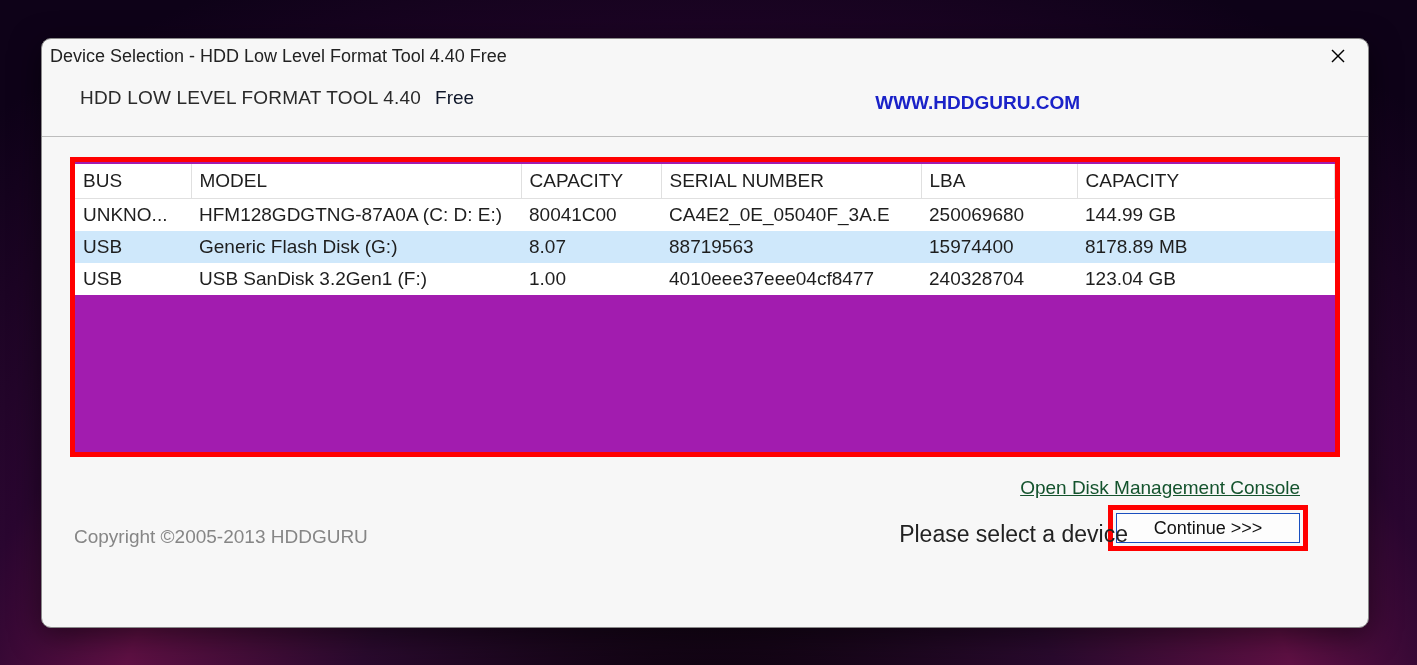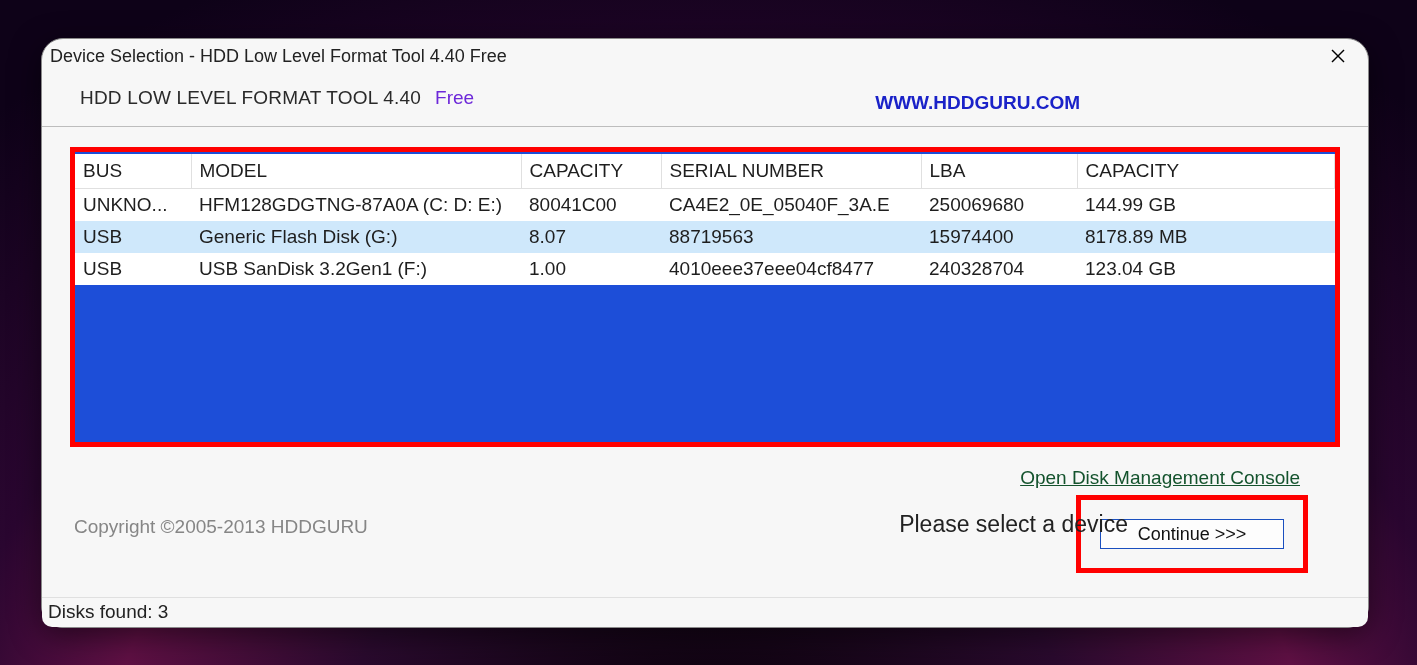--- a/index.html
+++ b/index.html
@@ -10,21 +10,21 @@
     position: relative;
   }
   .window {
     position: absolute;
     left: 41px;
     top: 38px;
     width: 1328px;
     height: 590px;
     background: #f7f7f7;
     border: 1px solid #8a8a8a;
-    border-radius: 22px;
+    border-radius: 10px;
     box-shadow: 0 8px 30px rgba(0,0,0,0.5);
     display: flex;
     flex-direction: column;
   }
   .titlebar {
     height: 34px;
     display: flex;
     align-items: center;
     padding: 0 10px 0 8px;
     font-size: 18px;
@@ -32,54 +32,54 @@
   }
   .titlebar .title { flex: 0 0 auto; }
   .titlebar .spacer { flex: 1; }
   .close-btn {
     width: 40px; height: 28px;
     display: flex; align-items: center; justify-content: center;
     font-size: 18px; color: #000;
     cursor: default;
   }
   .header-area {
-    padding: 8px 38px 12px 38px;
+    padding: 8px 38px 22px 38px;
     display: flex;
     align-items: center;
     border-bottom: 1px solid #bdbdbd;
   }
   .header-area .app-name {
     font-size: 19px;
     font-weight: 400;
     color: #2a2a2a;
     letter-spacing: 0.2px;
   }
   .header-area .free-tag {
     font-size: 19px;
-    color: #6d28d9;
+    color: #0f172a;
     margin-left: 14px;
   }
   .header-area .spacer { flex: 1; }
   .header-area .url {
     font-size: 19px;
     font-weight: 600;
     color: #1a22c8;
     margin-right: 250px;
     margin-top: 11px;
   }
   .content {
     flex: 1;
     position: relative;
     padding: 20px 28px 0 28px;
   }
   .table-highlight-wrap {
     border: 5px solid #ff0000;
     padding: 2px 0 2px 0;
     height: 300px;
-    background: #1d4ed8;
+    background: #a21caf;
   }
   .dev-table {
     width: 100%;
     border-collapse: collapse;
     table-layout: fixed;
     background: #fff;
     font-size: 19px;
     color: #1e1e1e;
   }
   .dev-table th {
@@ -121,21 +121,21 @@
     align-items: flex-end;
   }
   .copyright { font-size: 19px; color: #868686; }
   .footer-row .spacer { flex: 1; }
   .select-msg { font-size: 23px; color: #222; margin-right: 180px; }
   .continue-wrap {
     position: absolute;
     right: 60px;
     top: 368px;
     border: 5px solid #ff0000;
-    padding: 19px;
+    padding: 3px;
   }
   .continue-btn {
     width: 184px; height: 30px;
     background: #fdfdfd;
     border: 1px solid #1a4fbf;
     font-size: 18px;
     color: #111;
     display: flex; align-items: center; justify-content: center;
     cursor: default;
   }
@@ -230,17 +230,14 @@
     </div>
 
     <div class="footer-row">
       <span class="copyright">Copyright ©2005-2013 HDDGURU</span>
       <span class="spacer"></span>
       <span class="select-msg">Please select a device</span>
     </div>
 
   </div>
 
-  <div class="statusbar">
-    <span>Disks found: 3</span>
-  </div>
 
 </div>
 
 </body></html>

